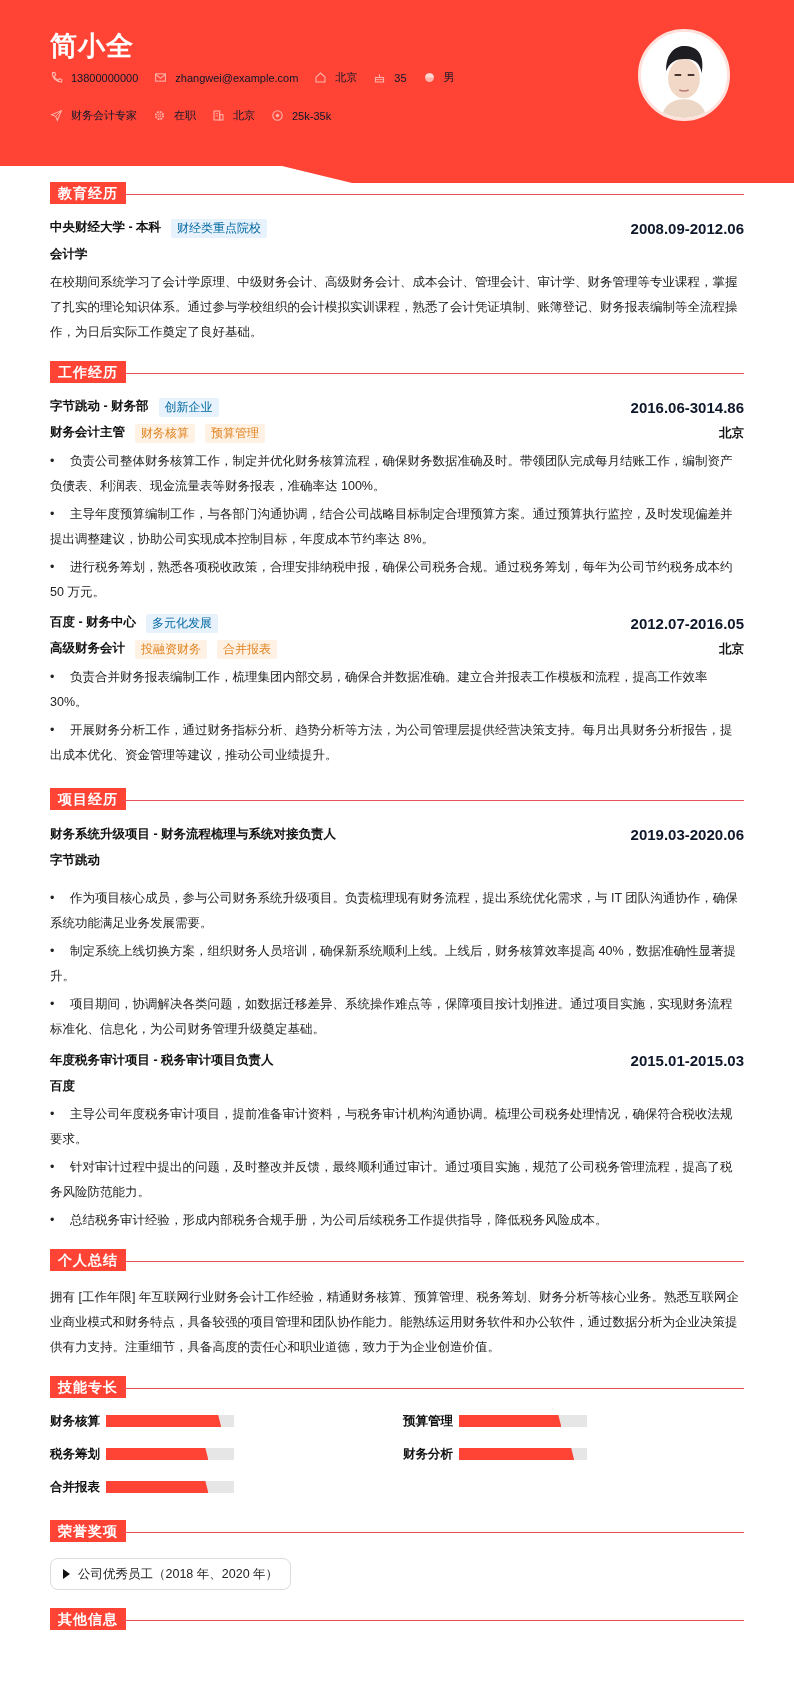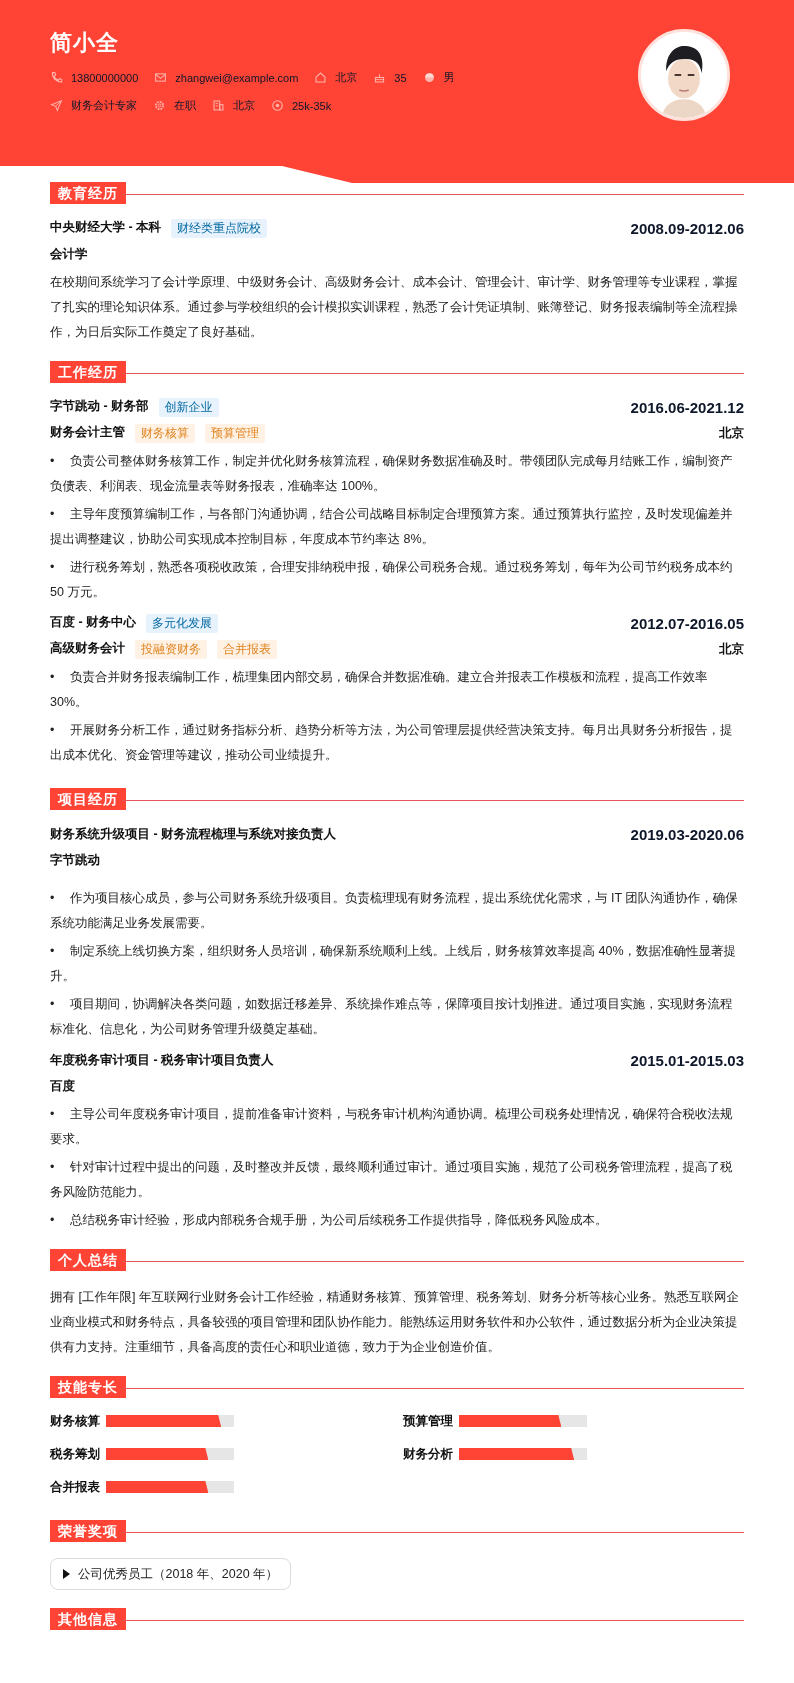--- a/index.html
+++ b/index.html
@@ -11,28 +11,28 @@
       position: relative;
       height: 1683px;
       overflow: hidden;
     }
     .header {
       position: absolute; left: 0; top: 0; width: 794px; height: 185px;
     }
     .header svg.bg { position: absolute; left: 0; top: 0; }
     .name {
       position: absolute; left: 50px; top: 28px;
-      font-size: 22px; font-weight: bold; color: #fff; letter-spacing: 1px;
+      font-size: 27px; font-weight: bold; color: #fff; letter-spacing: 1px;
     }
     .info-row {
       position: absolute; left: 50px; display: flex; align-items: center;
       color: #0f172a; font-size: 11px;
     }
     .info-row.r1 { top: 70px; }
-    .info-row.r2 { top: 98px; justify-content: flex-end; }
+    .info-row.r2 { top: 108px; justify-content: flex-end; }
     .info-item { display: flex; align-items: center; margin-right: 16px; }
     .info-item .ic { width: 13px; height: 13px; margin-right: 8px; display: inline-flex; align-items: center; justify-content: center; }
     .info-item .ic svg { width: 13px; height: 13px; }
     .avatar {
       position: absolute; left: 638px; top: 29px; width: 92px; height: 92px;
       border-radius: 50%; background: #fff; border: 3px solid #ffe1dc; overflow: hidden;
     }
     .avatar svg { width: 100%; height: 100%; }
 
     .content { position: absolute; left: 50px; top: 182px; width: 694px; }
@@ -210,21 +210,21 @@
       <div class="sec-title">工作经历</div>
       <div class="sec-line"></div>
     </div>
 
     <div>
       <div class="row">
         <div class="row-left">
           <span class="strong">字节跳动 - 财务部</span>
           <span class="tag-blue">创新企业</span>
         </div>
-        <span class="date">2016.06-2021.12</span>
+        <span class="date">2016.06-3014.86</span>
       </div>
       <div class="row" style="margin-top:6px;">
         <div class="row-left">
           <span class="strong">财务会计主管</span>
           <span class="tag-orange">财务核算</span>
           <span class="tag-orange">预算管理</span>
         </div>
         <span class="strong">北京</span>
       </div>
       <ul class="bullets" style="margin-top:6px;">

